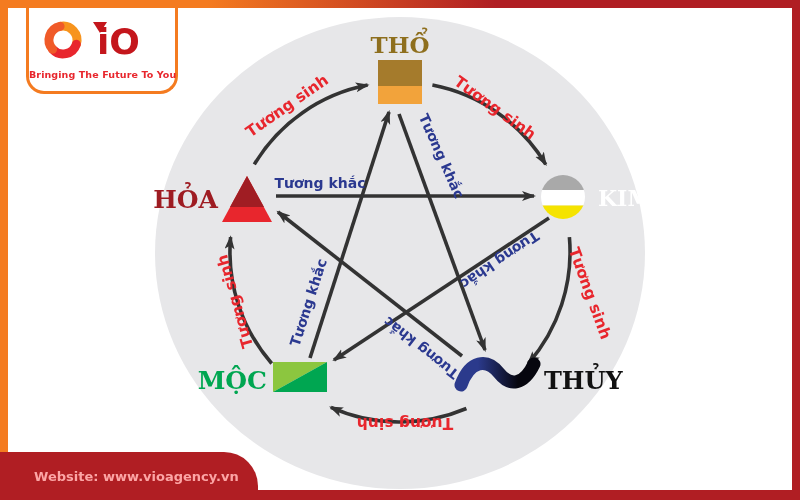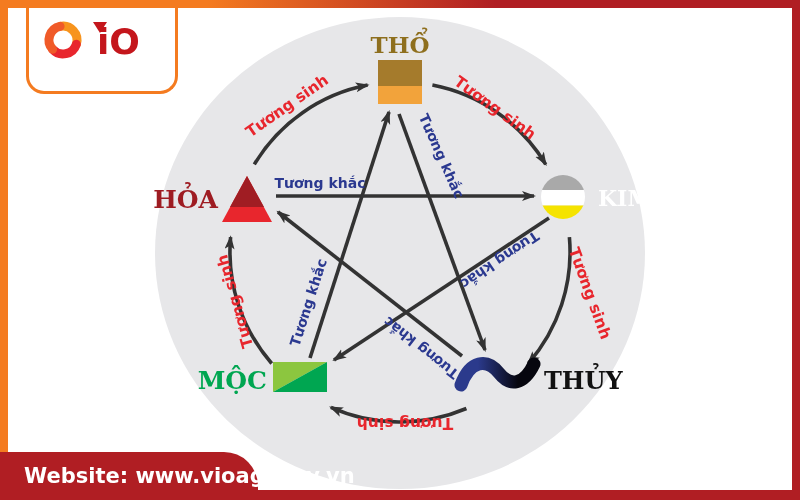--- a/index.html
+++ b/index.html
@@ -12,21 +12,21 @@
   .border-bottom{position:absolute;left:0;bottom:0;width:800px;height:10px;background:#b01e23;z-index:4;}
   .diagram{position:absolute;left:0;top:0;width:800px;height:500px;}
   .logo-box{position:absolute;left:26px;top:8px;width:152px;height:86px;background:#fff;
         border:3px solid #f47b20;border-top:none;border-radius:0 0 18px 18px;z-index:6;
         box-sizing:border-box;}
   .logo-svg{display:block;margin:2px auto 0 auto;}
   .tagline{color:#e8262d;font-weight:bold;font-size:9.5px;text-align:center;margin-top:1px;
         letter-spacing:0.1px;white-space:nowrap;}
   .ribbon{position:absolute;left:0;bottom:0;width:258px;height:48px;background:#b01e23;
         border-top-right-radius:34px;z-index:7;display:flex;align-items:center;}
-  .ribbon-text{color:#ffffff;font-weight:bold;font-size:21px;padding-left:24px;white-space:nowrap;}
+  .ribbon-text{color:#fca5a5;font-weight:bold;font-size:13px;padding-left:34px;white-space:nowrap;}
   .el-label{font-family:"DejaVu Serif",serif;font-weight:bold;}
   .rel-label{font-family:"DejaVu Sans",sans-serif;font-weight:bold;}
 </style>
 </head>
 <body>
 
 <div class="page">
 
   <div class="border-top"></div>
   <div class="border-left"></div>
@@ -111,20 +111,21 @@
   <div class="logo-box">
     <svg class="logo-svg" width="146" height="58" viewBox="0 0 146 58">
       <g transform="translate(34,30) rotate(-12)" fill="none" stroke-width="9" stroke-linecap="round">
         <path d="M0,-14 A14,14 0 0 1 12.1,7" stroke="#f7941d"></path>
         <path d="M0,-14 A14,14 0 0 1 12.1,7" stroke="#e8262d" transform="rotate(120)"></path>
         <path d="M0,-14 A14,14 0 0 1 12.1,7" stroke="#f05a28" transform="rotate(240)"></path>
       </g>
       <text x="68" y="44" font-size="36" font-weight="bold" font-family="DejaVu Sans, sans-serif" fill="#c4161c">iO</text>
       <polygon points="64,12 78,12 71,23" fill="#c4161c"></polygon>
     </svg>
+    <div class="tagline">Bringing The Future To You</div>
   </div>
 
   <div class="border-right"></div>
   <div class="border-bottom"></div>
 
   <div class="ribbon">
     <span class="ribbon-text">Website: www.vioagency.vn</span>
   </div>
 
 </div>

